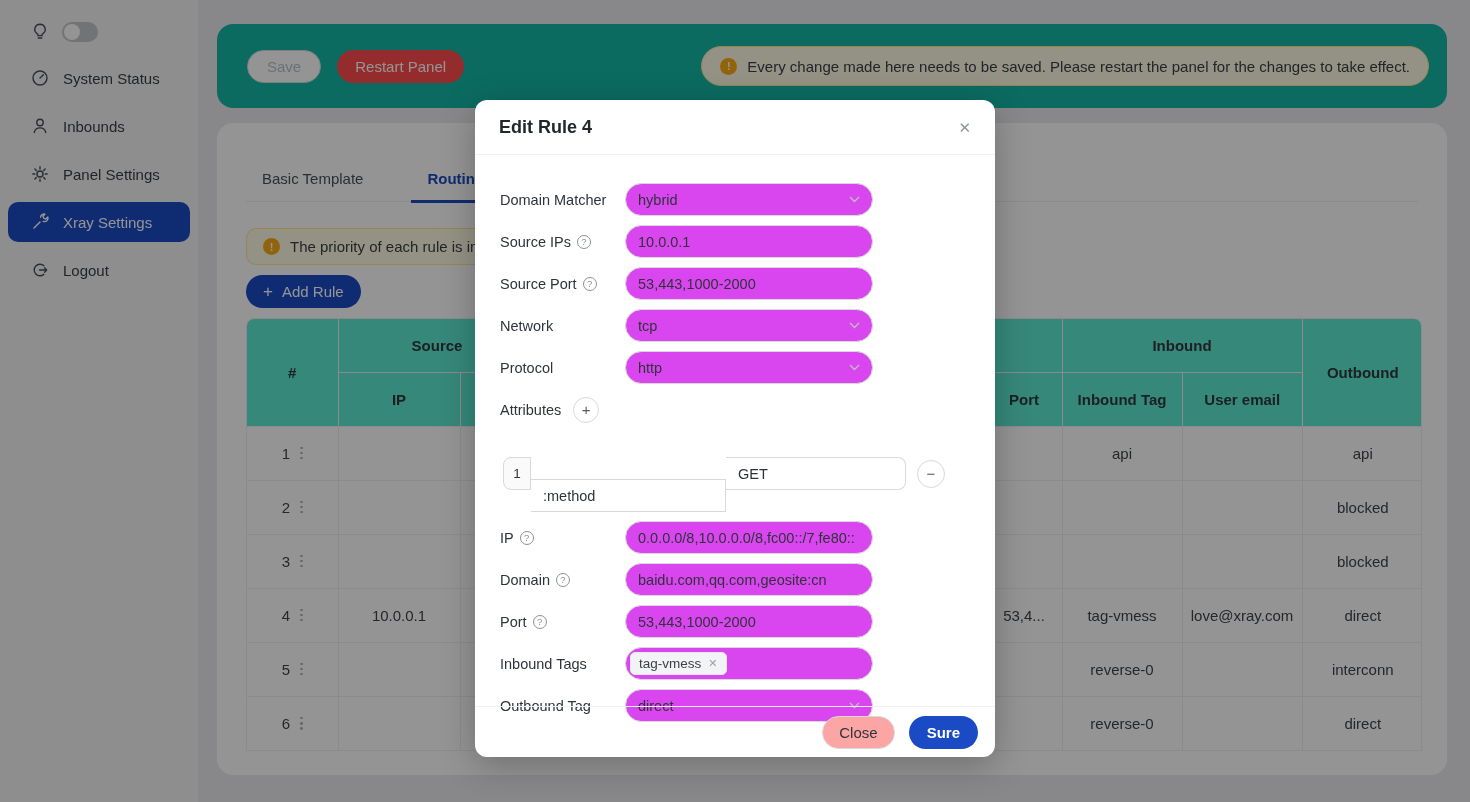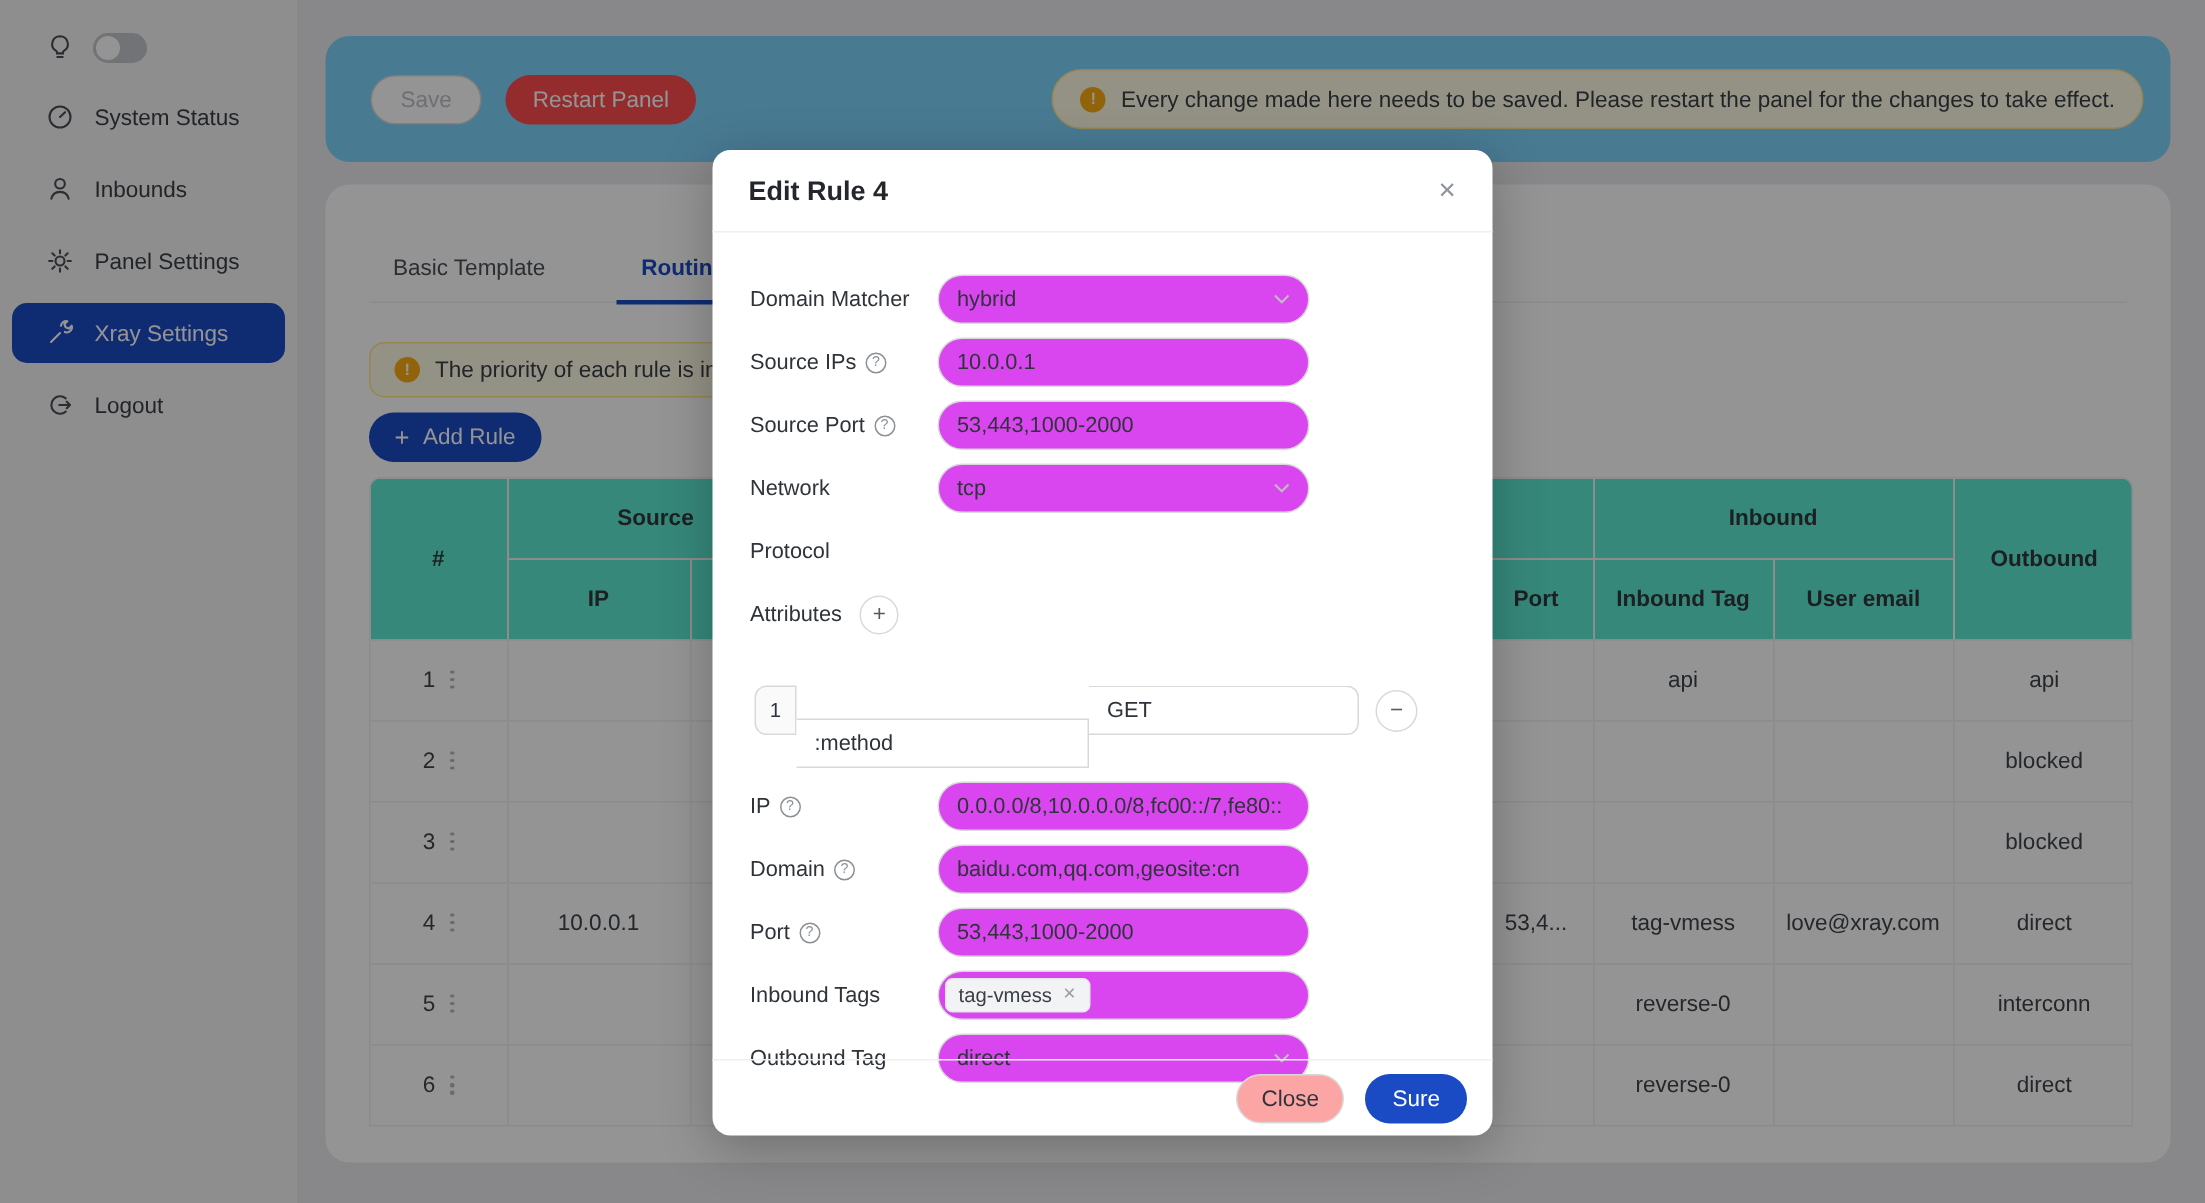--- a/index.html
+++ b/index.html
@@ -18,21 +18,21 @@
   .switch .knob{position:absolute; left:2px; top:2px; width:16px; height:16px; border-radius:50%; background:#fff;}
   .nav{margin-top:16px;}
   .nav-item{height:40px; margin:8px 8px 0; border-radius:10px; display:flex; align-items:center; gap:14px; padding-left:23px; font-size:15px; color:#3b4046; cursor:pointer;}
   .nav-item svg{flex:0 0 auto; stroke:#4a4f55; fill:none; stroke-width:1.4; stroke-linecap:round; stroke-linejoin:round;}
   .nav-item.active{background:var(--primary); color:#fff;}
   .nav-item.active svg{stroke:#fff;}
   .bulb-icon{stroke:#4a4f55; fill:none; stroke-width:1.4; stroke-linecap:round;}
 
   
   .main{position:absolute; left:198px; top:0; right:0; bottom:0;}
-  .toolbar-card{position:absolute; left:19px; top:24px; width:1230px; height:84px; background:#7dd3fc; border-radius:16px; display:flex; align-items:center; padding:0 18px 0 30px;}
+  .toolbar-card{position:absolute; left:19px; top:24px; width:1230px; height:84px; background:#14b8a6; border-radius:16px; display:flex; align-items:center; padding:0 18px 0 30px;}
   .btn{height:33px; border-radius:17px; display:inline-flex; align-items:center; justify-content:center; font-size:15px; border:none; cursor:pointer; font-family:inherit;}
   .btn-disabled{background:#fff; border:1px solid var(--input-border); color:#bcc0c6; padding:0 19px; cursor:not-allowed;}
   .btn-danger{background:var(--danger); color:#fff; padding:0 18px; margin-left:16px;}
   .alert{display:flex; align-items:center; gap:10px; background:var(--warning-bg); border:1px solid var(--warning-border); font-size:15px; color:#3a3f45; white-space:nowrap;}
   .alert-top{margin-left:auto; height:40px; border-radius:20px; padding:0 18px;}
   .warn-ico{width:17px; height:17px; border-radius:50%; background:var(--warning-icon); color:#fff; font-size:11px; font-weight:bold; display:flex; align-items:center; justify-content:center; flex:0 0 auto;}
 
   .content-card{position:absolute; left:19px; top:123px; width:1230px; height:652px; background:#fff; border-radius:16px; padding:0 29px;}
   .tabs{display:flex; gap:32px; padding-top:47px; border-bottom:1px solid var(--border);}
   .tab{padding:0 16px 13px; font-size:15px; color:var(--text2); cursor:pointer; border-bottom:3px solid transparent; margin-bottom:-2px;}
@@ -74,21 +74,21 @@
   .attr-num{width:28px; height:33px; border:1px solid var(--input-border); border-radius:8px 0 0 8px; background:#fafafa; display:flex; align-items:center; justify-content:center; font-size:13.5px;}
   .attr-in{height:33px; border:1px solid var(--input-border); border-left:none; padding:0 12px; font-size:14.5px; font-family:inherit; outline:none; color:var(--text);}
   .attr-key{width:195px;margin-top:44px;}
   .attr-val{width:180px; border-radius:0 8px 8px 0;}
   .attr-minus{margin-left:11px; width:28px; height:28px;}
   .tags-control{padding:0 4px;}
   .tag-chip{display:inline-flex; align-items:center; gap:7px; background:#f2f3f5; border:1px solid #e6e8ea; border-radius:5px; padding:3px 8px; font-size:13.5px; color:#3a3f45;}
   .tag-x{color:#9aa0a6; font-size:11px; cursor:pointer; line-height:1;}
   .modal-footer{position:absolute; left:0; right:0; bottom:0; height:51px; border-top:1px solid var(--border); display:flex; align-items:center; justify-content:flex-end; gap:14px; padding:0 17px;}
   .btn-plain{background:#fca5a5; border:1px solid var(--input-border); color:var(--text); padding:0 16px;}
-  .btn-sure{background:var(--primary); color:#fff; padding:0 18px; font-weight:400;}
+  .btn-sure{background:var(--primary); color:#fff; padding:0 18px; font-weight:700;}
 </style>
 </head>
 <body>
 
 <aside class="sidebar">
   <div class="toggle-row">
     <svg class="bulb-icon" width="18" height="20" viewBox="0 0 18 20">
       <path d="M9 2.2a5.2 5.2 0 0 0-2.6 9.7c.4.3.6.7.6 1.1v.6h4v-.6c0-.4.2-.8.6-1.1A5.2 5.2 0 0 0 9 2.2z"></path>
       <path d="M7.2 16h3.6"></path>
     </svg>
@@ -353,20 +353,26 @@
       <div class="control select">
         <span>tcp</span>
         <svg class="chev" width="11" height="7" viewBox="0 0 11 7">
             <path d="M1 1l4.5 4.5L10 1" stroke="#bfbfbf" fill="none" stroke-width="1.3"></path>
           </svg>
       </div>
     </div>
 
     <div class="frow">
       <span class="flabel">Protocol</span>
+      <div class="control select">
+        <span>http</span>
+        <svg class="chev" width="11" height="7" viewBox="0 0 11 7">
+            <path d="M1 1l4.5 4.5L10 1" stroke="#bfbfbf" fill="none" stroke-width="1.3"></path>
+          </svg>
+      </div>
     </div>
 
     <div class="frow">
       <span class="flabel" style="width:auto; flex:0 0 auto; margin-right:12px;">Attributes</span>
       <button class="round-btn">
           <span>+</span>
         </button>
     </div>
 
     <div class="attr-row">

